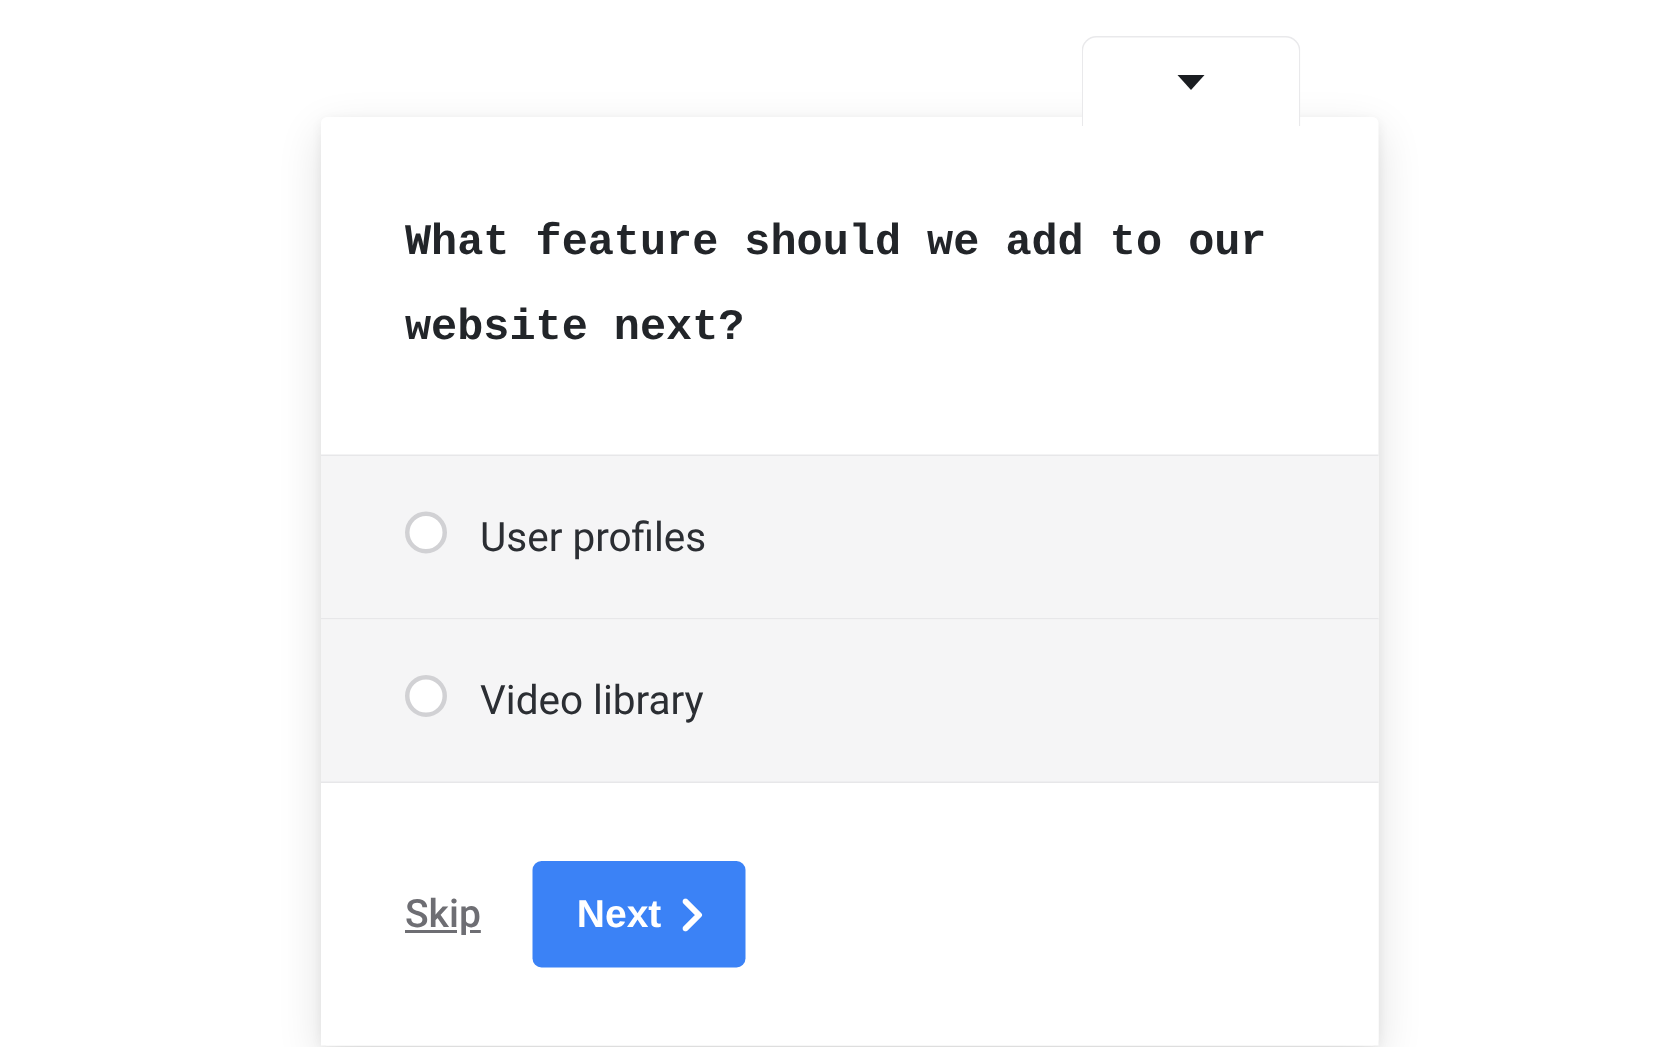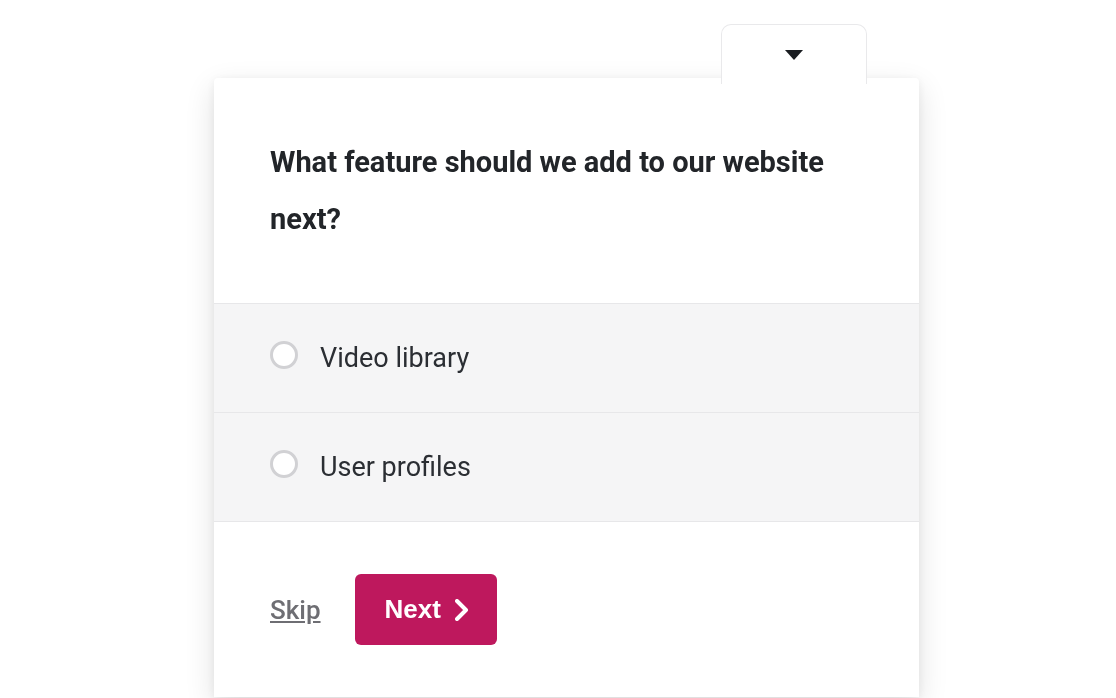--- a/index.html
+++ b/index.html
@@ -41,20 +41,21 @@
       top: 78px;
       left: 214px;
       width: 705px;
       background: #ffffff;
       border-radius: 4px;
       box-shadow: 0 10px 30px rgba(0,0,0,0.12), 0 2px 8px rgba(0,0,0,0.06);
       z-index: 1;
     }
     .question-block {
       padding: 56px 72px 56px 56px;
+      font-family: Liberation Mono, monospace;
     }
     .question {
       font-size: 29px;
       font-weight: 700;
       line-height: 1.95;
       color: #222529;
     }
     .options {
       border-top: 1px solid #e7e7e9;
     }
@@ -96,21 +97,21 @@
       font-size: 26px;
       color: #6e6e73;
       text-decoration: underline;
       cursor: pointer;
       font-weight: 500;
     }
     .next-btn {
       display: inline-flex;
       align-items: center;
       gap: 14px;
-      background: #be185d;
+      background: #3b82f6;
       color: #ffffff;
       font-size: 26px;
       font-weight: 700;
       padding: 20px 28px 20px 30px;
       border: none;
       border-radius: 6px;
       cursor: pointer;
     }
     .next-btn .chevron {
       display: inline-block;
@@ -127,25 +128,25 @@
 </div>
 
 <div class="card">
   <div class="question-block">
     <h2 class="question">What feature should we add to our website next?</h2>
   </div>
 
   <div class="options">
     <div class="option">
       <span class="radio"></span>
-      <span class="option-label">Video library</span>
+      <span class="option-label">User profiles</span>
     </div>
     <div class="option">
       <span class="radio"></span>
-      <span class="option-label">User profiles</span>
+      <span class="option-label">Video library</span>
     </div>
   </div>
 
   <div class="footer">
     <a class="skip">Skip</a>
     <button class="next-btn">
       <span>Next</span>
       <span class="chevron">
         <svg width="14" height="22" viewBox="0 0 14 22" fill="none">
           <path d="M2 2 L11 11 L2 20" stroke="#ffffff" stroke-width="4" stroke-linecap="round" stroke-linejoin="round"></path>

